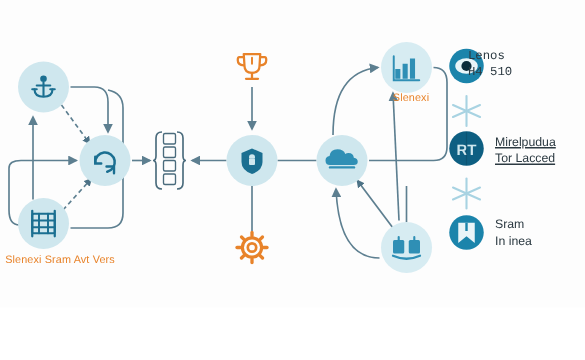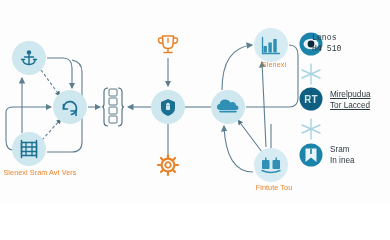--- a/index.html
+++ b/index.html
@@ -229,23 +229,20 @@
 
   <div class="nodelabel" style="left:0px;top:168px;width:80px;">
     <span>Slenexi Sram</span>
     <span>Avt Vers</span>
   </div>
 
   <div class="nodelabel" style="left:238px;top:60px;width:72px;">
     <span>Slenexi</span>
   </div>
 
-  <div class="nodelabel" style="left:238px;top:183px;width:72px;">
-    <span>Fintute Tou</span>
-  </div>
 
   <div class="legendtext" style="left:312px;top:33px;font-family:Liberation Mono, monospace;">
     <span>Lenos</span>
     <span>H4 510</span>
   </div>
 
   <div class="legendtext" style="left:330px;top:90px;text-decoration:underline;">
     <span>Mirelpudua</span>
     <span>Tor Lacced</span>
   </div>

